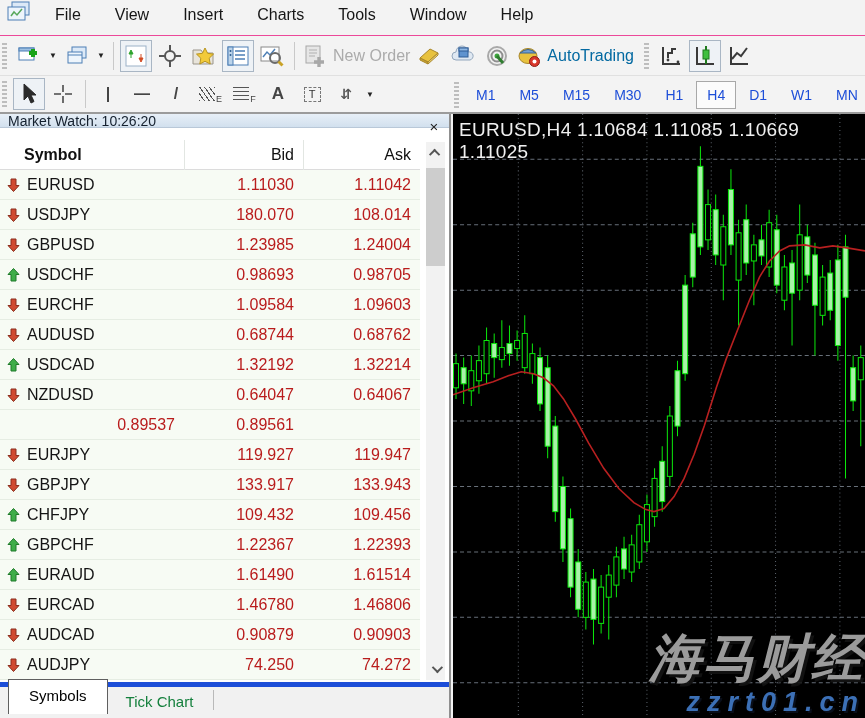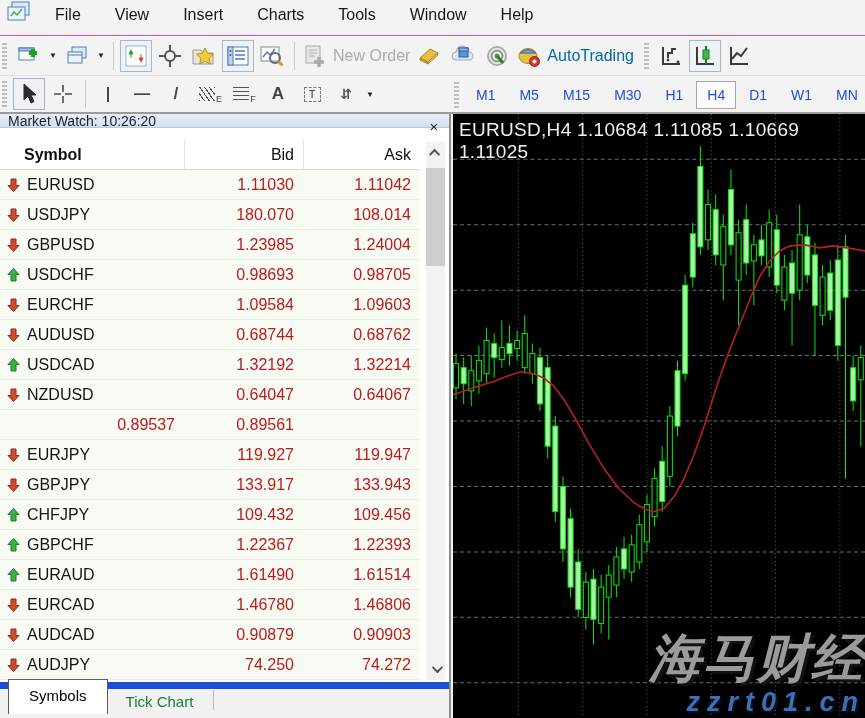--- a/index.html
+++ b/index.html
@@ -70,21 +70,21 @@
   .mw-scroll { position:absolute; right:4px; top:28px; width:19px; height:538px; background:#f2f2f2; }
   .sc-btn { position:absolute; left:0; width:19px; height:22px; display:flex;
     align-items:center; justify-content:center; }
   .sc-up { top:0; } .sc-down { bottom:0; }
   .chev { width:8px; height:8px; border-left:2px solid #555; border-top:2px solid #555; }
   .chev.up { transform:rotate(45deg) translateY(2px); }
   .chev.down { transform:rotate(225deg) translateY(2px); }
   .sc-thumb { position:absolute; left:0; top:26px; width:19px; height:98px; background:#cdcdcd; }
 
   .mw-tabs { position:absolute; bottom:0; left:0; right:0; height:36px; background:#f1f1f1;
-    border-top:7px solid #1d4ed8; display:flex; align-items:flex-end; }
+    border-top:5px solid #1d4ed8; display:flex; align-items:flex-end; }
   .tab { font-size:15px; padding:6px 18px 8px; color:#15803d; position:relative; }
   .tab.active { background:#fff; color:#000; border:1px solid #5f5f5f; border-bottom:none;
     margin-left:8px; top:-4px; padding:7px 20px 10px; }
   .tab-sep { width:1px; height:20px; background:#b9b9b9; margin:0 2px 8px; }
 
   
   .chart-panel { position:absolute; left:453px; top:114px; width:412px; height:604px; background:#000; }
   .chart-svg { position:absolute; inset:0; width:100%; height:100%; }
   .chart-header { position:absolute; top:5px; left:6px; font-size:19px; color:#f0f0f0;
     letter-spacing:0.3px; }

